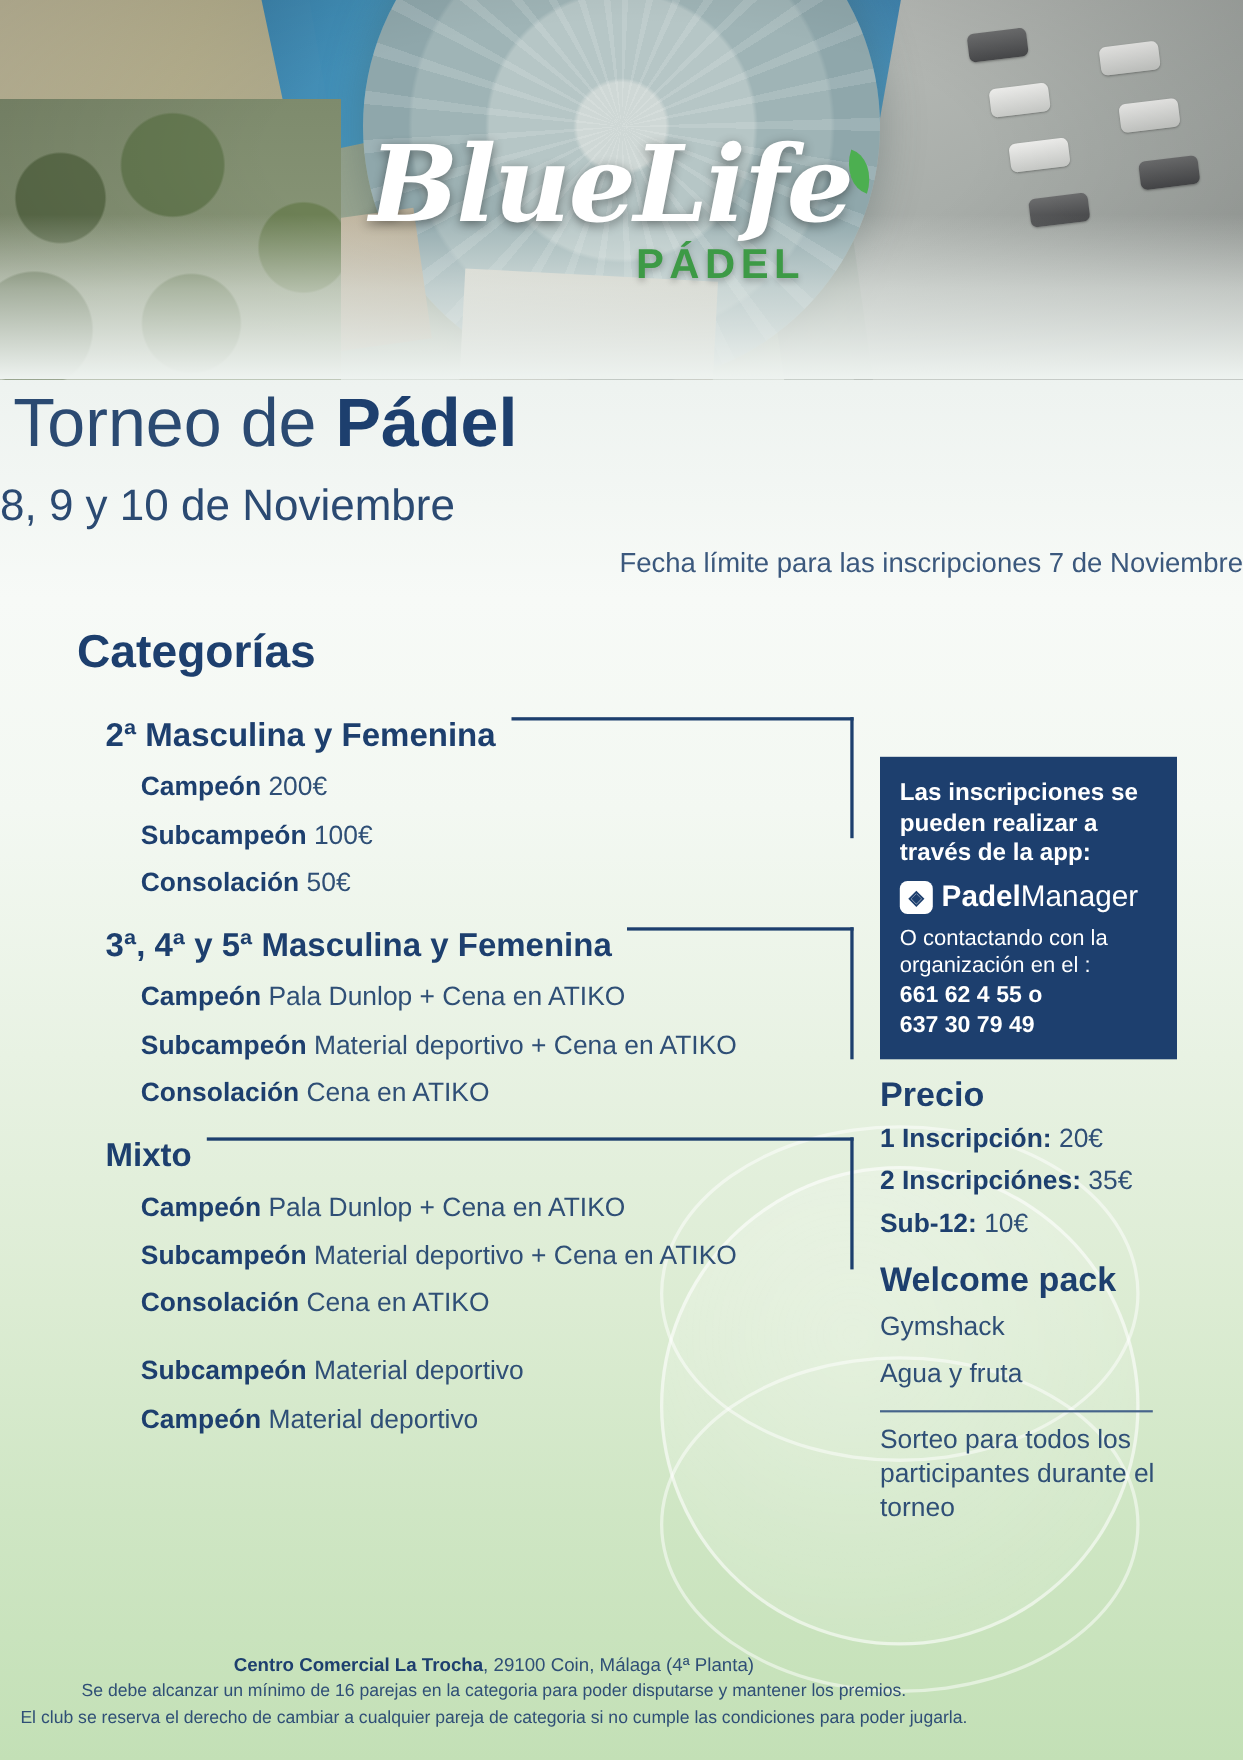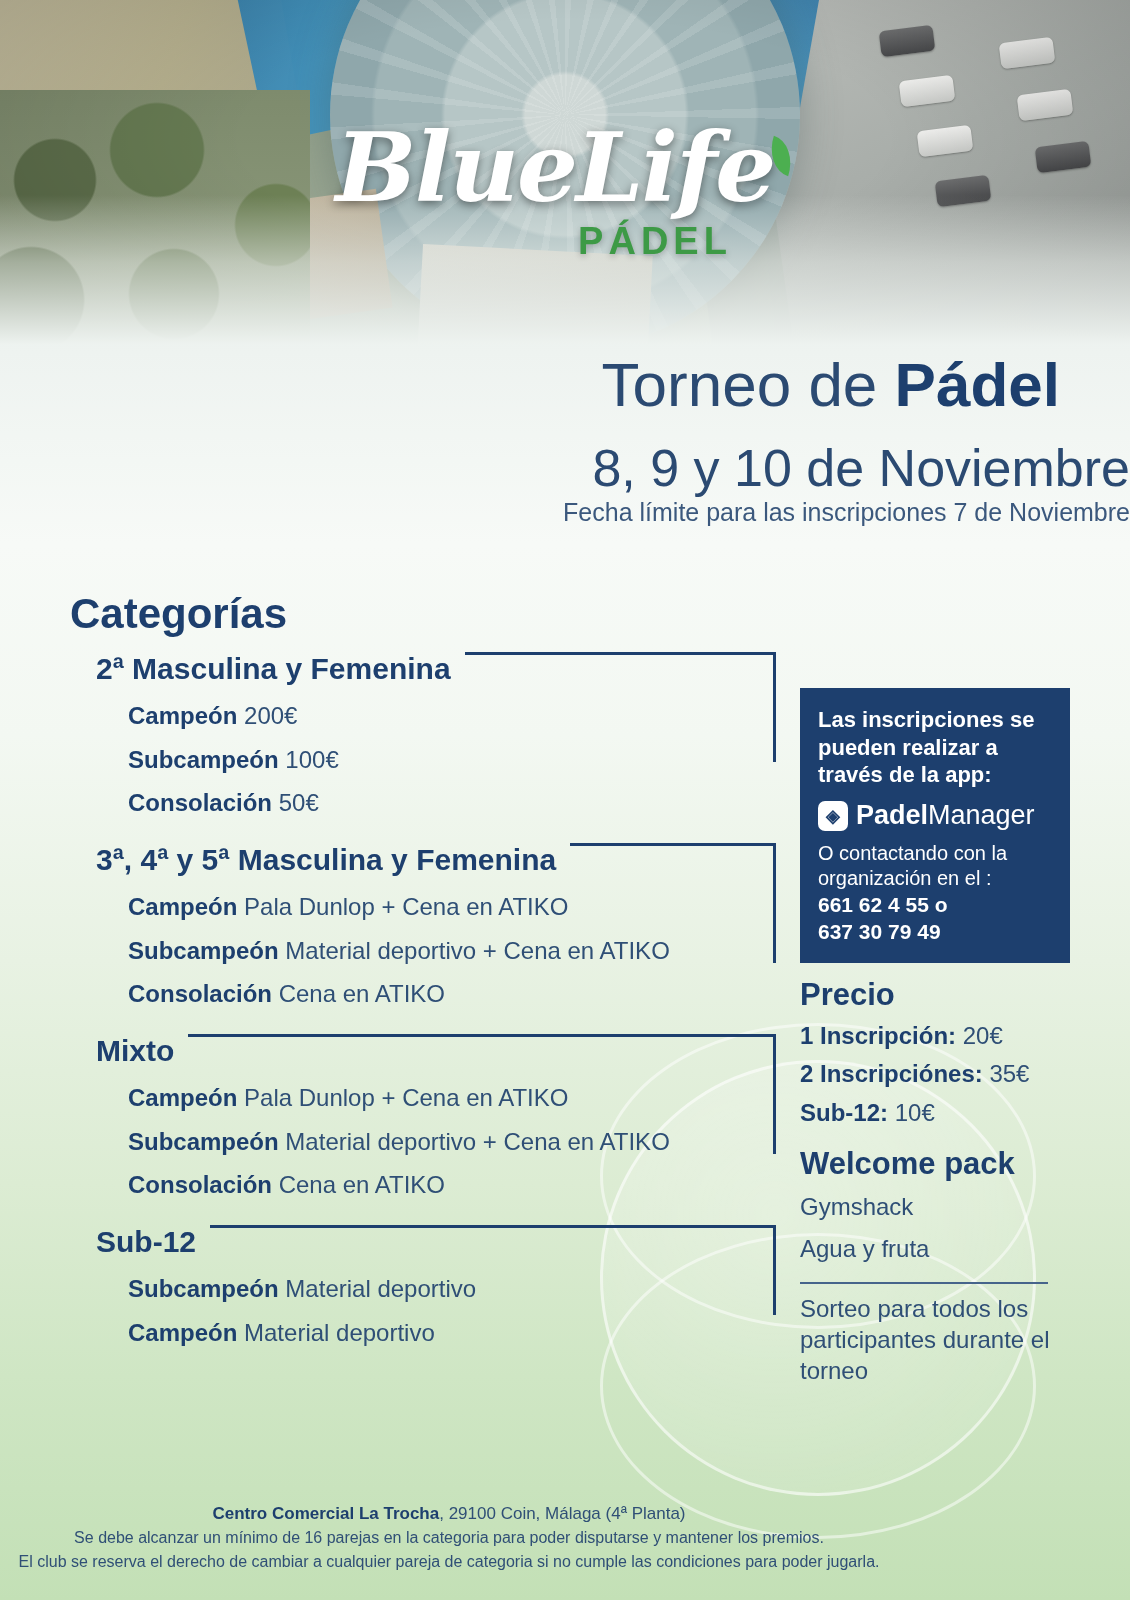--- a/index.html
+++ b/index.html
@@ -162,48 +162,48 @@
     font-weight: bold;
     font-size: 38px;
     letter-spacing: 5px;
     color: #3d9a46;
     text-shadow: 0 2px 6px rgba(0,0,0,.25);
   }
 
   
   .title {
     position: absolute;
-    left: 0; top: 352px; width: 1060px;
-    text-align: right;
+    left: 12px; top: 352px; width: 1060px;
+    text-align: left;
     font-size: 62px;
     line-height: 1.05;
     color: #2b4a72;
     font-weight: normal;
     z-index: 5;
   }
   .title b { color: #1d3f6e; font-weight: bold; }
   .dates {
     position: absolute;
     left: 0; top: 438px; width: 1130px;
-    text-align: right;
-    font-size: 52px;
+    text-align: left;
+    font-size: 40px;
     color: #2b4a72;
     z-index: 5;
   }
   .deadline {
     position: absolute;
     left: 0; top: 498px; width: 1130px;
     text-align: right;
     font-size: 25px;
     color: #3b587d;
     z-index: 5;
   }
   .cats-title {
     position: absolute;
-    left: 70px; top: 590px;
+    left: 70px; top: 568px;
     font-size: 42px;
     font-weight: bold;
     color: #1d3f6e;
     z-index: 5;
   }
 
   
   .left-col {
     position: absolute;
     left: 96px; top: 652px;
@@ -428,24 +428,20 @@
         <div class="rule tall"></div>
       </div>
       <div class="prizes">
         <div class="prize"><b>Campeón</b><span> Pala Dunlop + Cena en ATIKO</span></div>
         <div class="prize"><b>Subcampeón</b><span> Material deportivo + Cena en ATIKO</span></div>
         <div class="prize"><b>Consolación</b><span> Cena en ATIKO</span></div>
       </div>
     </div>
 
     <div class="cat-block">
-      <div class="cat-head">
-        <div class="label">Sub-12</div>
-        <div class="rule short"></div>
-      </div>
       <div class="prizes">
         <div class="prize"><b>Subcampeón</b><span> Material deportivo</span></div>
         <div class="prize"><b>Campeón</b><span> Material deportivo</span></div>
       </div>
     </div>
 
   </div>
 
   <div class="right-col">
 

